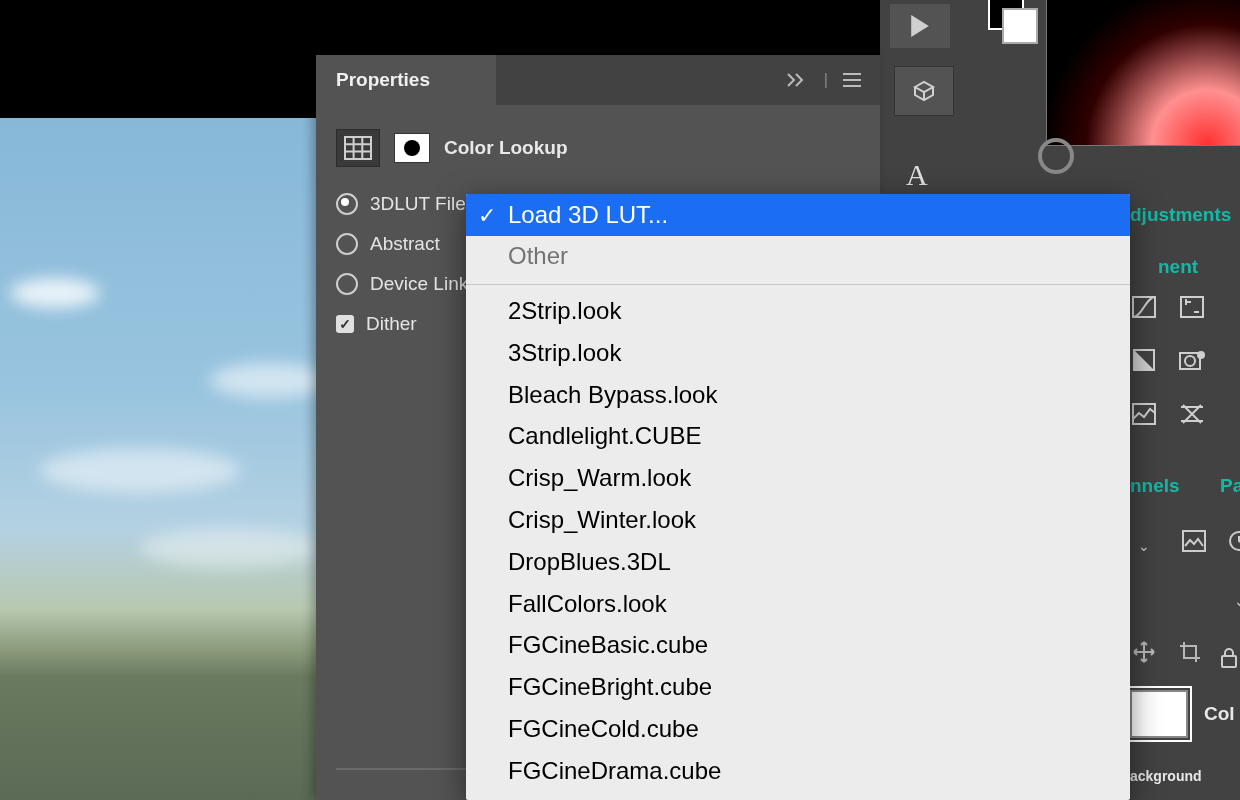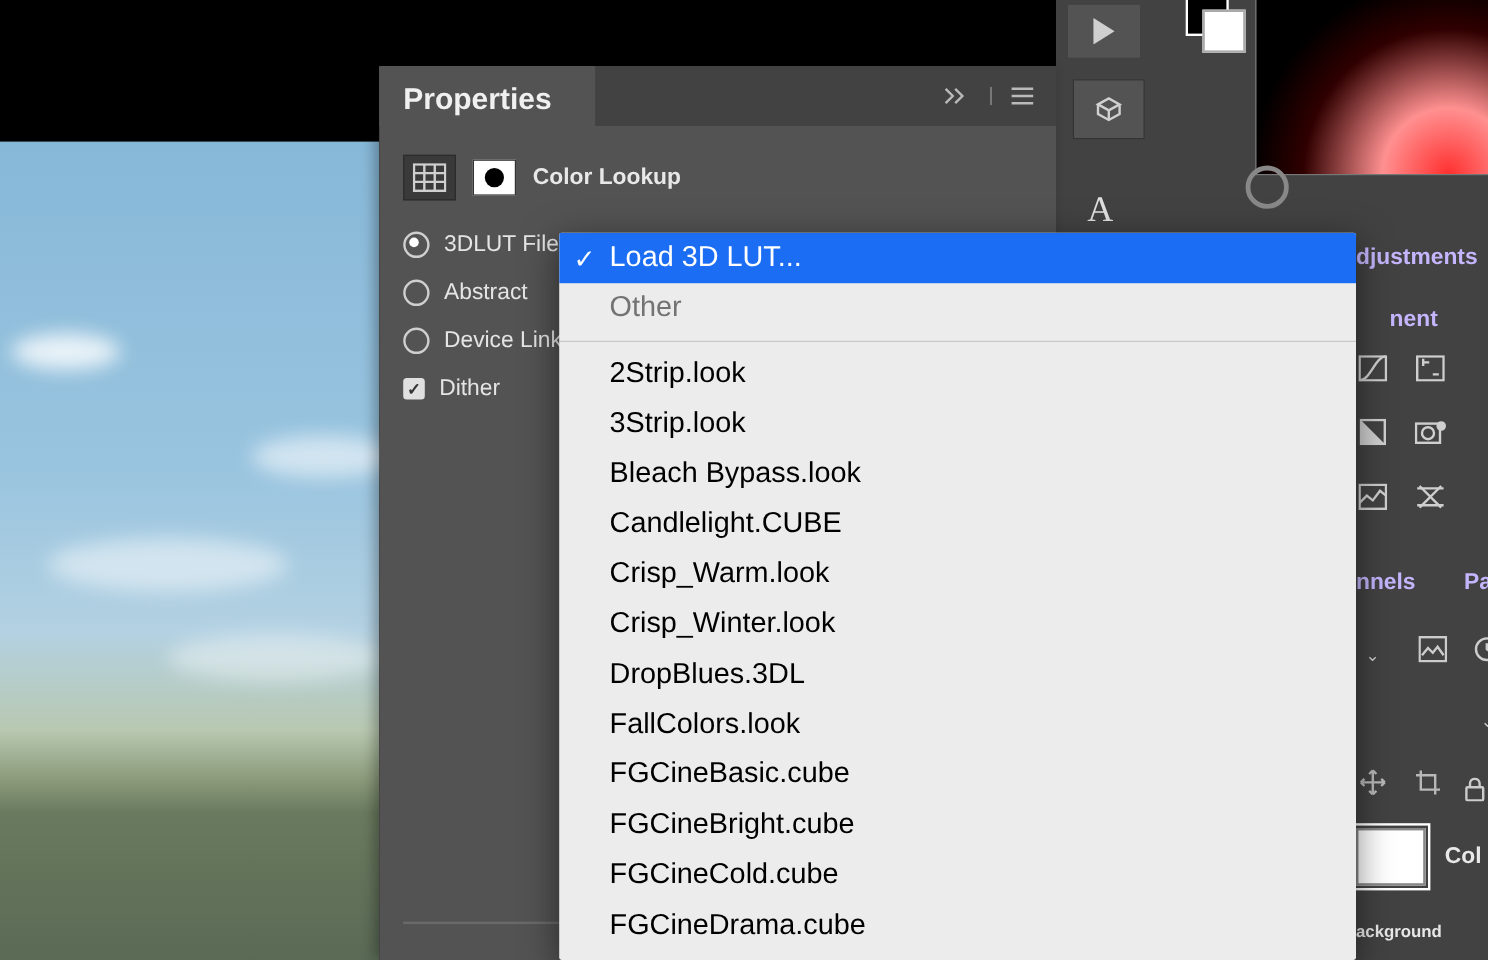--- a/index.html
+++ b/index.html
@@ -49,21 +49,21 @@
   .panel-tabbar {
     height: 50px;
     background: #424242;
     display: flex;
     align-items: stretch;
   }
   .panel-tab {
     background: #535353;
     color: #f0f0f0;
     font-weight: bold;
-    font-size: 25px;
+    font-size: 19px;
     padding: 14px 20px 0 20px;
     width: 140px;
   }
   .panel-tab-controls {
     margin-left: auto;
     display: flex;
     align-items: center;
     gap: 14px;
     padding-right: 18px;
   }
@@ -209,21 +209,21 @@
   }
   .type-icon{
     position:absolute;
     left:26px; top:158px;
     font-family: Georgia, serif;
     font-size:30px;
     color:#e0e0e0;
   }
 
   .r-section-title{
-    color:#c4b5fd;
+    color:#14b8a6;
     font-weight:bold;
     font-size:19px;
     text-align:right;
   }
   .rsec1{position:absolute;left:250px;top:204px;}
   .rsec2{position:absolute;left:250px;top:256px;margin-left:28px;}
   .icon-strip{
     position:absolute;
     display:flex;
     gap:20px;

